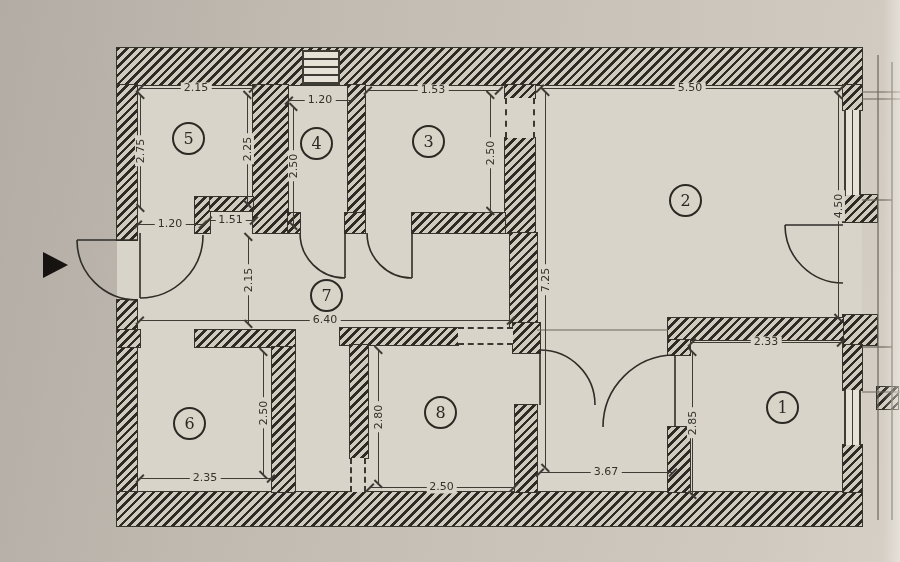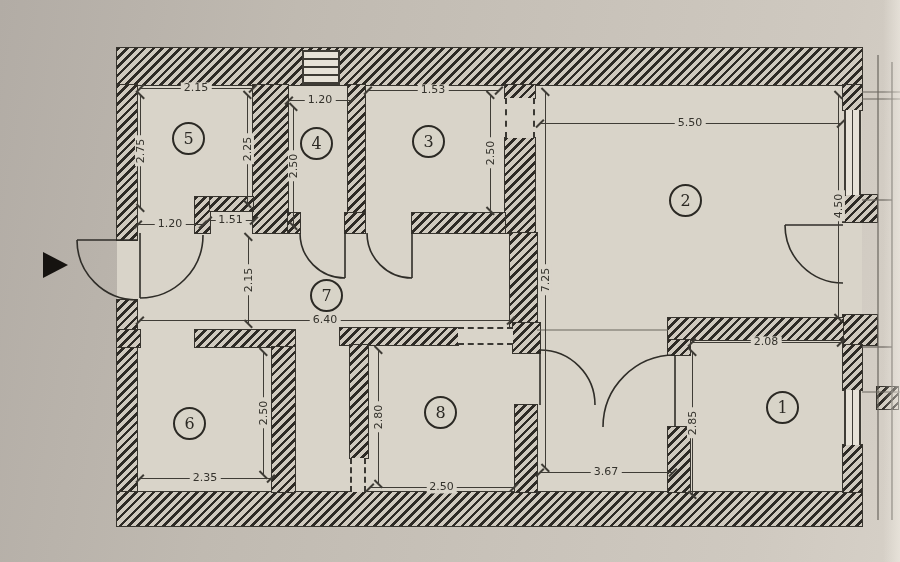--- a/index.html
+++ b/index.html
@@ -126,21 +126,21 @@
 
   <div class="dimh" style="left:140px;top:88px;width:112px;">
       <span>2.15</span>
     </div>
   <div class="dimh" style="left:289px;top:100px;width:62px;">
       <span>1.20</span>
     </div>
   <div class="dimh" style="left:368px;top:90px;width:130px;">
       <span>1.53</span>
     </div>
-  <div class="dimh" style="left:540px;top:88px;width:300px;margin-top:35px;">
+  <div class="dimh" style="left:540px;top:88px;width:300px;">
       <span>5.50</span>
     </div>
   <div class="dimh" style="left:208px;top:220px;width:45px;">
       <span>1.51</span>
     </div>
   <div class="dimh" style="left:138px;top:224px;width:64px;">
       <span>1.20</span>
     </div>
   <div class="dimh" style="left:140px;top:320px;width:370px;text-decoration:underline;">
       <span>6.40</span>
@@ -148,21 +148,21 @@
   <div class="dimh" style="left:140px;top:478px;width:130px;">
       <span>2.35</span>
     </div>
   <div class="dimh" style="left:370px;top:487px;width:143px;">
       <span>2.50</span>
     </div>
   <div class="dimh" style="left:540px;top:472px;width:132px;">
       <span>3.67</span>
     </div>
   <div class="dimh" style="left:692px;top:342px;width:148px;">
-      <span>2.08</span>
+      <span>2.33</span>
     </div>
 
   <div class="dimv" style="left:140px;top:95px;height:112px;">
       <span>2.75</span>
     </div>
   <div class="dimv" style="left:247px;top:95px;height:108px;">
       <span>2.25</span>
     </div>
   <div class="dimv" style="left:293px;top:107px;height:118px;">
       <span>2.50</span>

